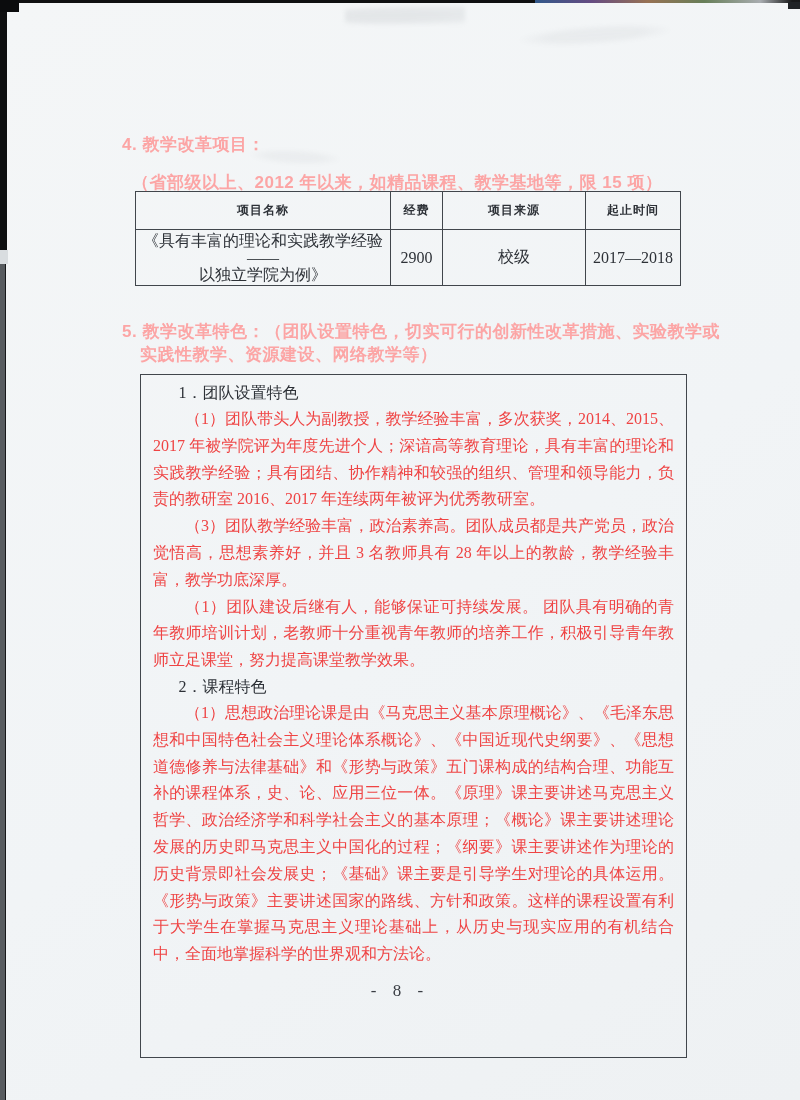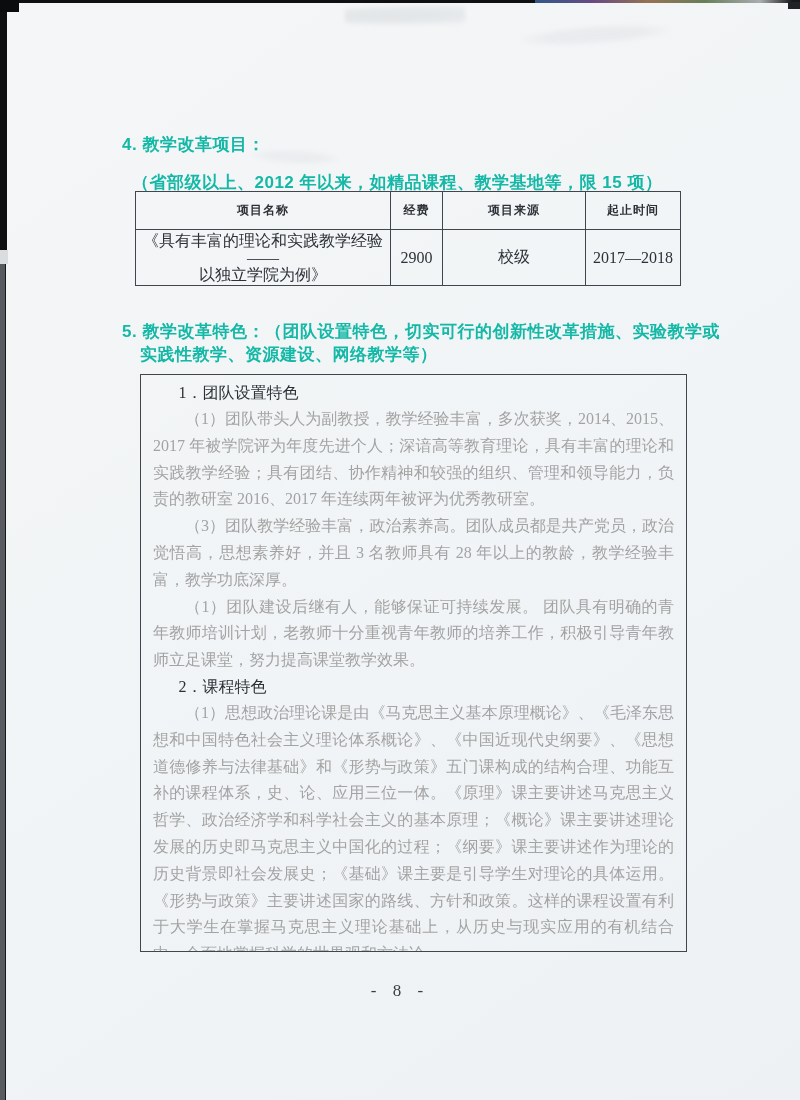--- a/index.html
+++ b/index.html
@@ -29,21 +29,21 @@
   .smudge-a{left:345px;top:6px;width:120px;height:20px;opacity:.14;
     background:radial-gradient(ellipse at 30% 50%,#8a8f96 0 40%,transparent 70%),
                radial-gradient(ellipse at 75% 40%,#9aa0a6 0 35%,transparent 70%);}
   .smudge-b{left:520px;top:26px;width:150px;height:18px;opacity:.08;
     background:radial-gradient(ellipse at 50% 50%,#7d828a 0 45%,transparent 75%);transform:rotate(-4deg);}
   .smudge-c{left:250px;top:150px;width:90px;height:14px;opacity:.06;
     background:radial-gradient(ellipse at 50% 50%,#6f747c 0 45%,transparent 75%);transform:rotate(3deg);}
   .heading{
     position:absolute;
     font-family:"Liberation Sans", sans-serif;
-    font-weight:700;color:#14b8a6;font-size:17px;letter-spacing:.5px;
+    font-weight:700;color:#fca5a5;font-size:17px;letter-spacing:.5px;
   }
   .h4-title{left:122px;top:133px;}
   .h4-note{left:132px;top:171px;}
   .h5-title{
     left:122px;top:320px;width:580px;line-height:23px;
     padding-left:18px;text-indent:-18px;
   }
 
   
   table.projects{
@@ -55,29 +55,29 @@
     padding:2px 3px;color:#2d3137;overflow:hidden;
   }
   table.projects th{
     font-family:Liberation Mono, monospace;font-weight:700;font-size:12px;height:33px;letter-spacing:1px;
   }
   table.projects td{font-size:16px;height:33px;}
   td.proj-name{white-space:pre-line;line-height:17px;font-size:15.5px;}
 
   
   .feature-box{
-    position:absolute;left:140px;top:374px;width:547px;height:578px;
+    position:absolute;left:140px;top:374px;width:547px;height:684px;
     border:1.8px solid #41464c;box-sizing:border-box;
     padding:5px 12px 0 12px;overflow:hidden;
   }
   .feature-box .sub-heading{
     font-size:16px;line-height:26px;text-indent:1.6em;color:#2d3137;margin:0;
   }
   .feature-box p{
-    font-size:16px;line-height:26.8px;text-indent:2em;color:#a3a3a3;
+    font-size:16px;line-height:26.8px;text-indent:2em;color:#ef4444;
     margin:0;text-align:justify;
   }
 
   .page-number{
     position:absolute;left:0;top:981px;width:800px;text-align:center;
     font-size:17px;color:#3a3e44;letter-spacing:6px;
   }
 </style>
 </head>
 <body>

